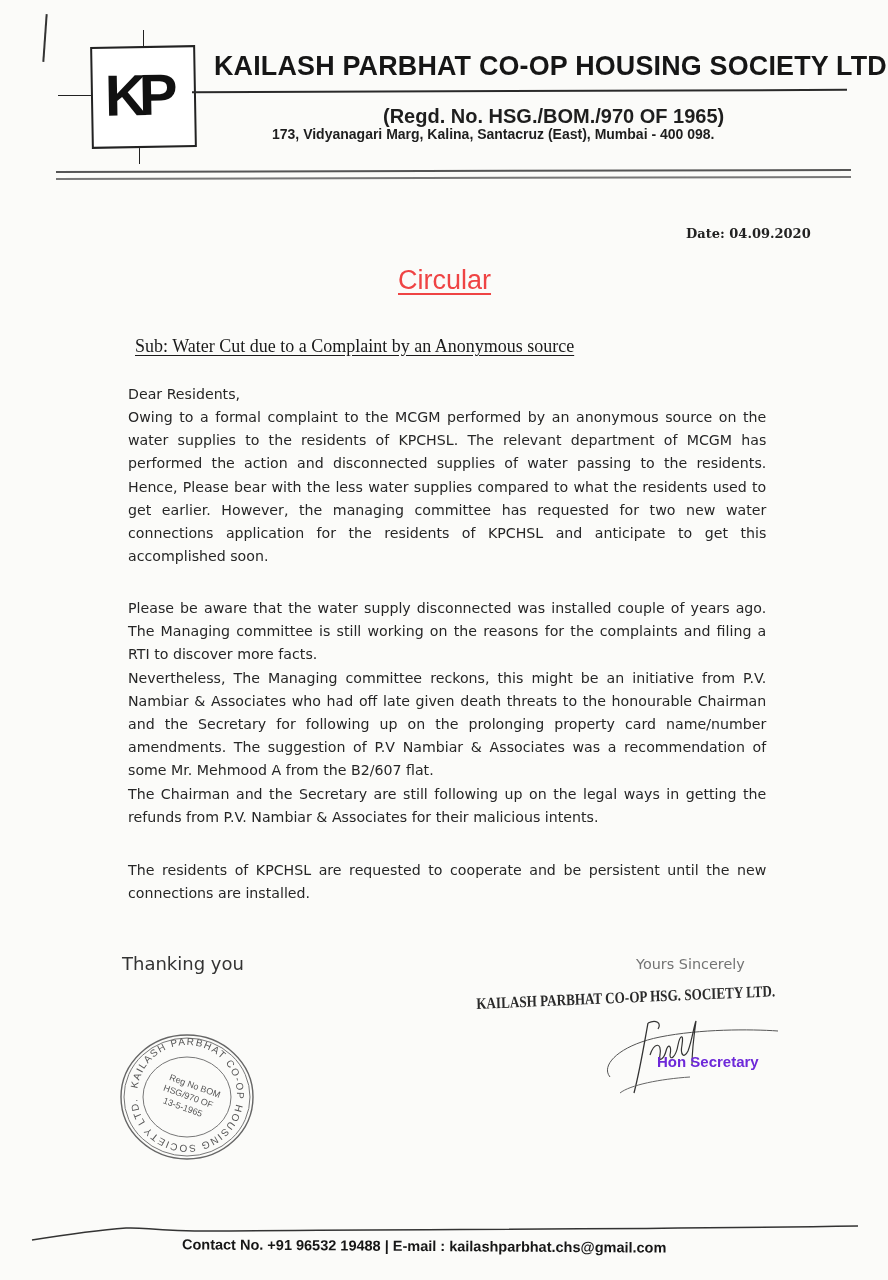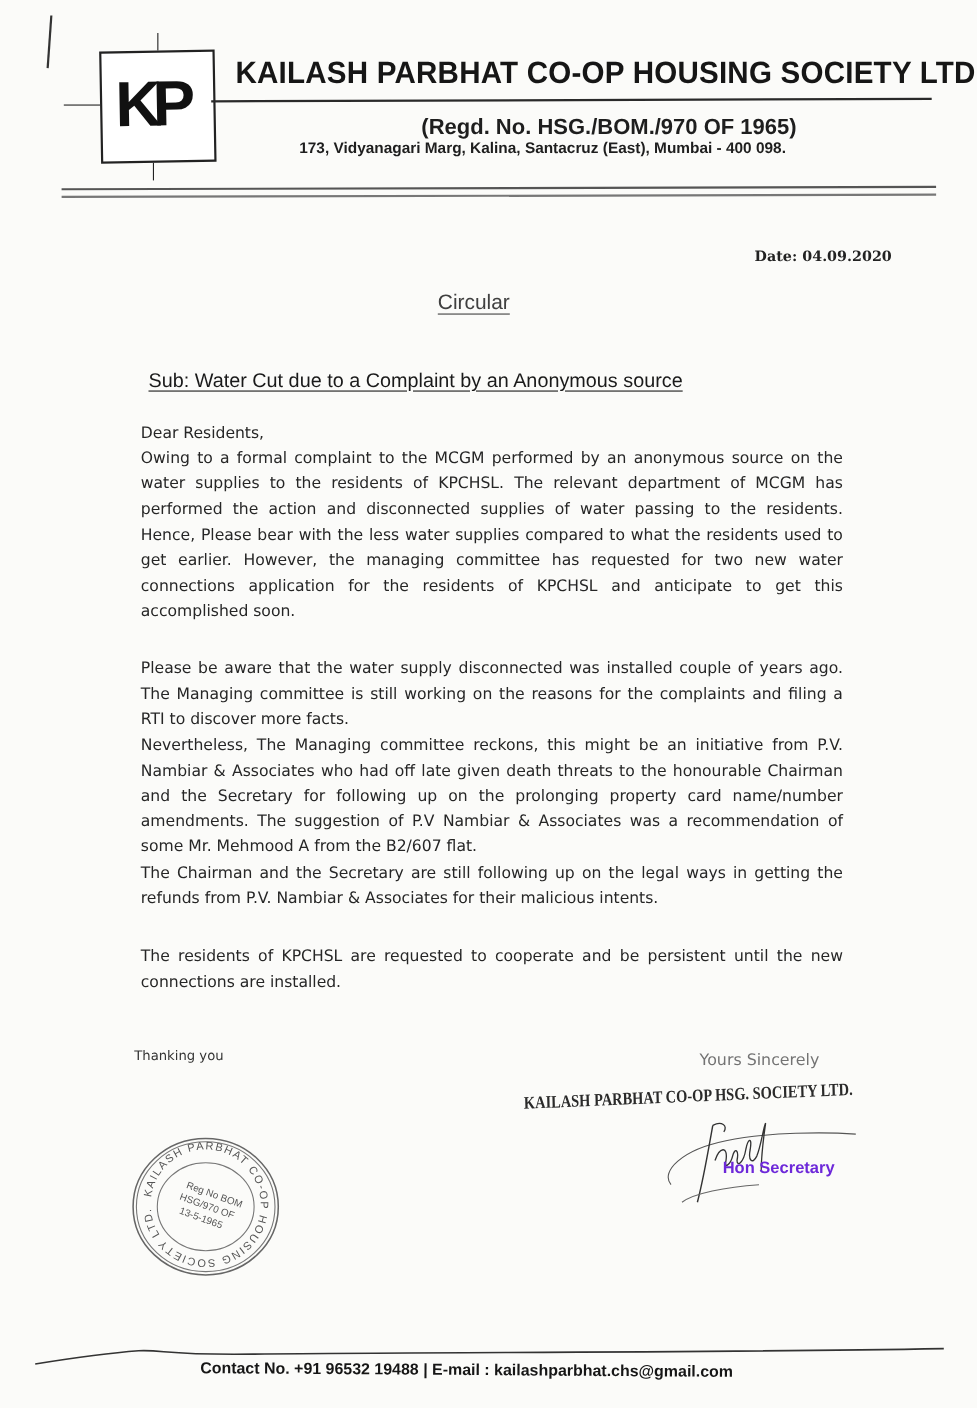--- a/index.html
+++ b/index.html
@@ -20,32 +20,32 @@
   }
   .org-name {
     left:214px; top:50px; font-size:28px; font-weight:bold; letter-spacing:0.2px; color:#161616;
     font-family:"Liberation Sans", sans-serif; transform:scaleX(0.96); transform-origin:left top; white-space:nowrap;
   }
   .head-rule { left:192px; top:90px; width:655px; height:2px; background:#2a2a2a; transform:rotate(-0.2deg); }
   .reg-no { left:383px; top:105px; font-size:20px; font-weight:bold; white-space:nowrap; }
   .address { left:272px; top:126px; font-size:14px; font-weight:bold; white-space:nowrap; }
   .double-rule { left:56px; top:170px; width:795px; height:5px; border-top:2px solid #555; border-bottom:2px solid #777; transform:rotate(-0.15deg); }
   .date { left:642px; top:226px; font-family:"DejaVu Serif", serif; font-size:13px; font-weight:bold; white-space:nowrap; color:#222;margin-left:44px; }
-  .title { left:398px; top:265px; font-size:19px; text-decoration:underline; text-underline-offset:4px; white-space:nowrap; color:#404040; }
-  .subject { left:135px; top:336px; font-size:18px; text-decoration:underline; text-underline-offset:3px; white-space:nowrap; color:#1a1a1a; }
+  .title { left:398px; top:265px; font-size:27px; text-decoration:underline; text-underline-offset:4px; white-space:nowrap; color:#ef4444; }
+  .subject { left:135px; top:336px; font-size:18px; text-decoration:underline; text-underline-offset:3px; white-space:nowrap; color:#1a1a1a;font-family:Liberation Serif, serif; }
   .body-text {
     left:128px; width:648px; font-family:"DejaVu Sans", sans-serif; font-size:14.4px; line-height:23.2px;
     text-align:justify; color:#262626; transform:scaleX(0.985); transform-origin:left top;
   }
   .body-text p { margin:0; }
   .salutation { top:383px; }
   .para1 { top:406px; }
   .para2 { top:597px; }
   .para3 { top:859px; }
-  .thanking { left:122px; top:953px; font-family:"DejaVu Sans", sans-serif; font-size:12px; color:#333; white-space:nowrap; }
+  .thanking { left:122px; top:953px; font-family:"DejaVu Sans", sans-serif; font-size:18px; color:#333; white-space:nowrap; }
   .yours { left:636px; top:956px; font-family:"DejaVu Sans", sans-serif; font-size:14.4px; color:#737373; white-space:nowrap; }
   .sig-org { left:476px; top:995px; font-family:"Liberation Serif", serif; font-size:16px; font-weight:bold; color:#2a2a2a; white-space:nowrap; transform:scaleX(0.82) rotate(-2deg); transform-origin:left top; }
   .signature { left:600px; top:1015px; width:180px; height:80px; }
   .hon-sec { left:657px; top:1053px; font-size:15px; font-weight:bold; white-space:nowrap; color:#6d28d9; }
   .stamp { left:112px; top:1025px; width:150px; height:140px; }
   .footer-rule { left:30px; top:1224px; width:830px; height:20px; }
   .contact { left:182px; top:1238px; font-size:14.5px; font-weight:bold; white-space:nowrap; transform:rotate(0.4deg); color:#161616; }
 </style>
 </head>
 <body>

